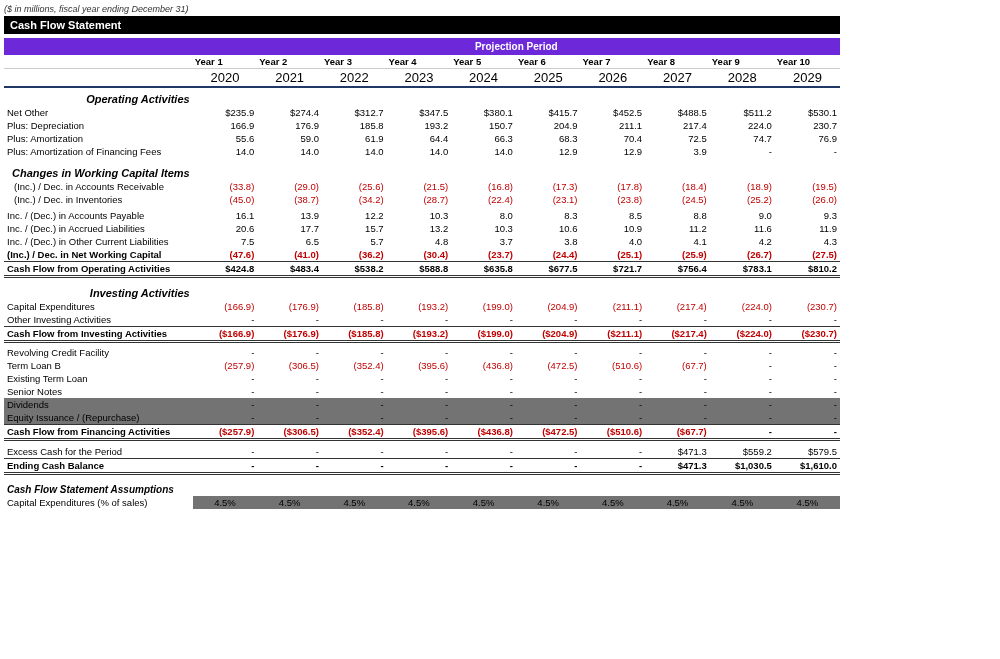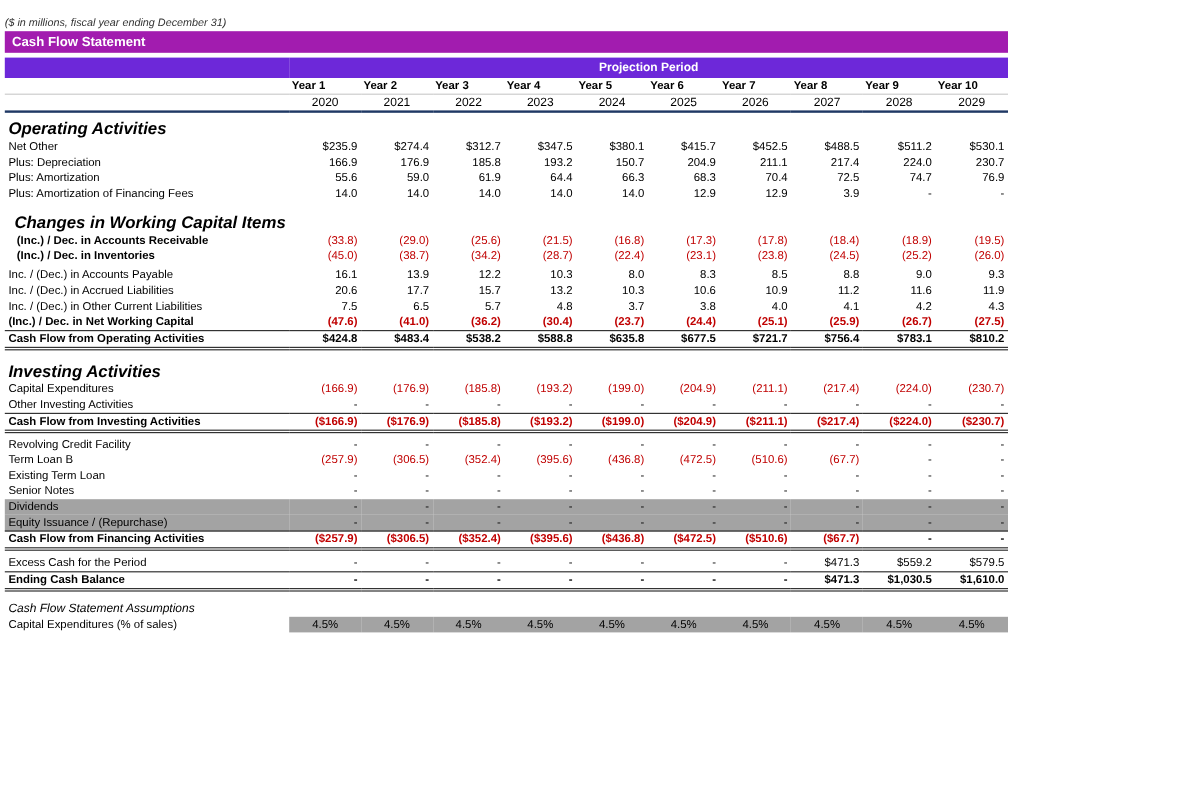--- a/index.html
+++ b/index.html
@@ -4,31 +4,31 @@
   <style>
     * { margin: 0; padding: 0; box-sizing: border-box; }
     body {
       font-family: Arial, sans-serif;
       font-size: 10px;
       background: #fff;
       width: 1000px;
       overflow-x: hidden;
     }
     .page {
-      padding: 14px 4px;
+      padding: 4px 4px;
       width: 844px;
     }
     .subtitle {
       font-size: 9px;
       font-style: italic;
       color: #333;
       margin-bottom: 2px;
     }
     .main-title {
-      background: #a21caf;
+      background: #000000;
       color: #fff;
       font-weight: bold;
       font-size: 11px;
       padding: 3px 6px;
       margin-bottom: 4px;
     }
     table {
       width: 100%;
       border-collapse: collapse;
       font-size: 9.5px;
@@ -43,52 +43,53 @@
     }
     .year-label-row td {
       text-align: left;
       font-weight: bold;
       font-size: 9.5px;
       padding: 1px 2px;
       border-bottom: 1px solid #ccc;
     }
     .year-num-row td {
       text-align: center;
-      font-size: 10px;
+      font-size: 13px;
       padding: 1px 2px;
       border-bottom: 2px solid #1f3864;
     }
     td {
       padding: 1px 3px;
       white-space: nowrap;
     }
     .col-label {
       width: 185px;
     }
     .col-data {
       width: 73px;
       text-align: right;
     }
     .section-header {
       font-weight: bold;
       font-style: italic;
-      font-size: 14px;
+      font-size: 11px;
       padding-top: 5px;
+      text-align: right;
     }
     .row-total td {
       font-weight: bold;
       border-top: 1px solid #333;
       border-bottom: 3px double #333;
     }
-    .indent1 { padding-left: 10px !important; font-weight: bold; }
+    .indent1 { padding-left: 10px !important; }
     .red { color: #c00000; }
     .bold { font-weight: bold; }
-    .yellow-bg { background: #a3a3a3; }
+    .yellow-bg { background: #737373; }
     .assumptions-header {
-      font-weight: normal;
+      font-weight: bold;
       font-style: italic;
       font-size: 10px;
       padding-top: 4px;
     }
     .proj-span {
       text-align: center;
     }
   </style>
 </head>
 <body>

